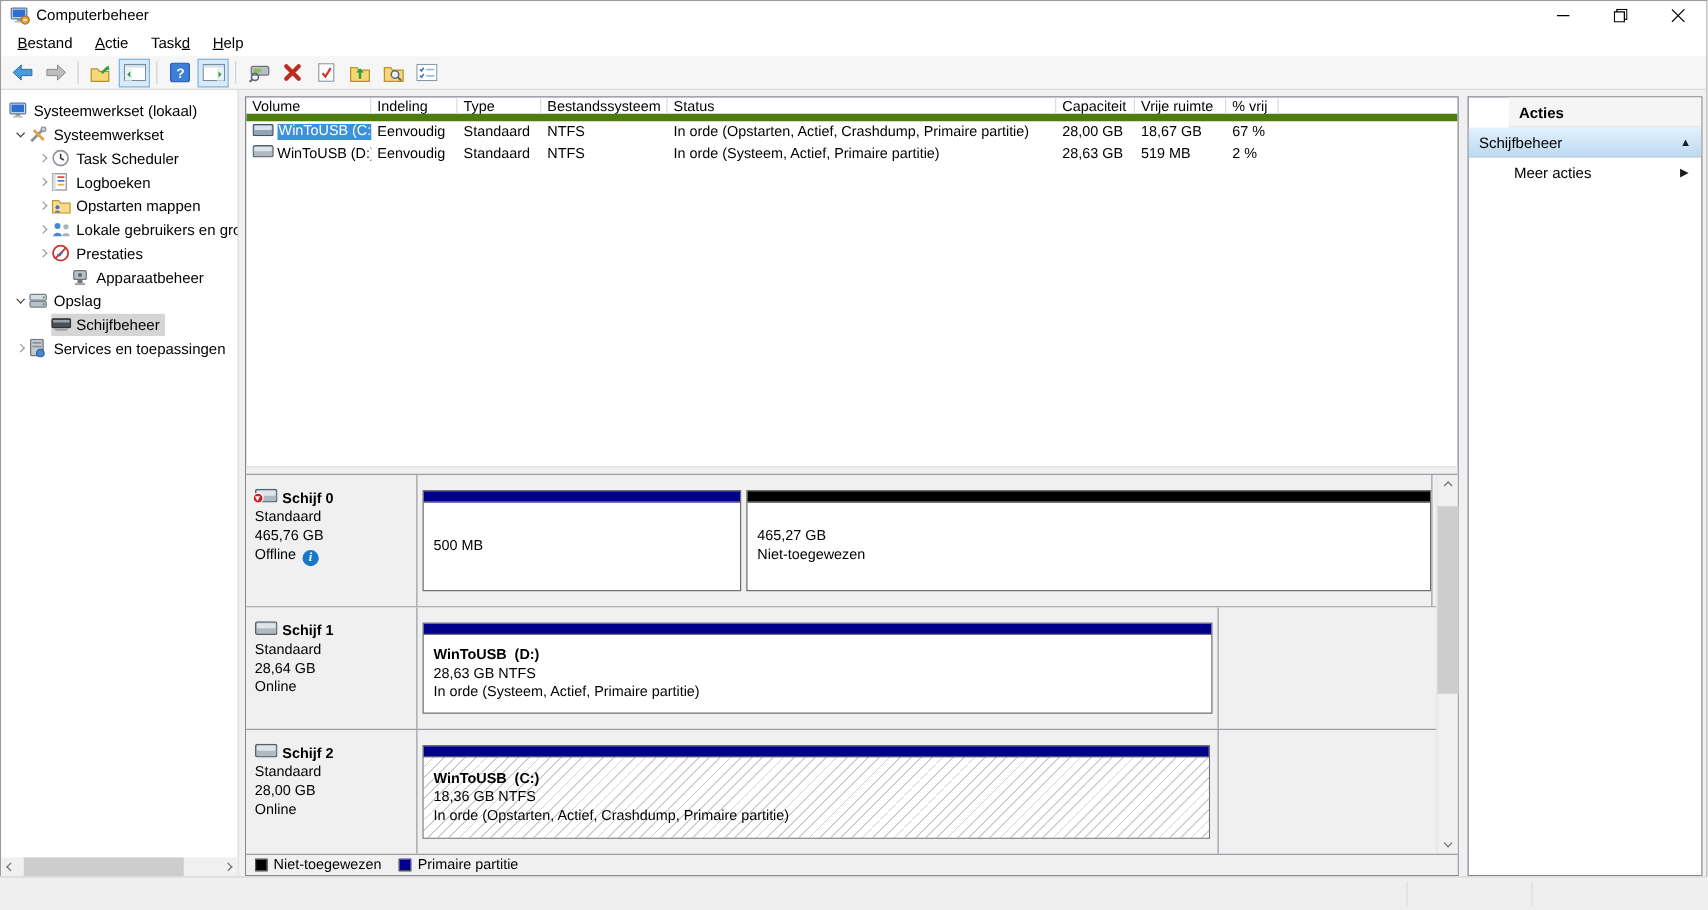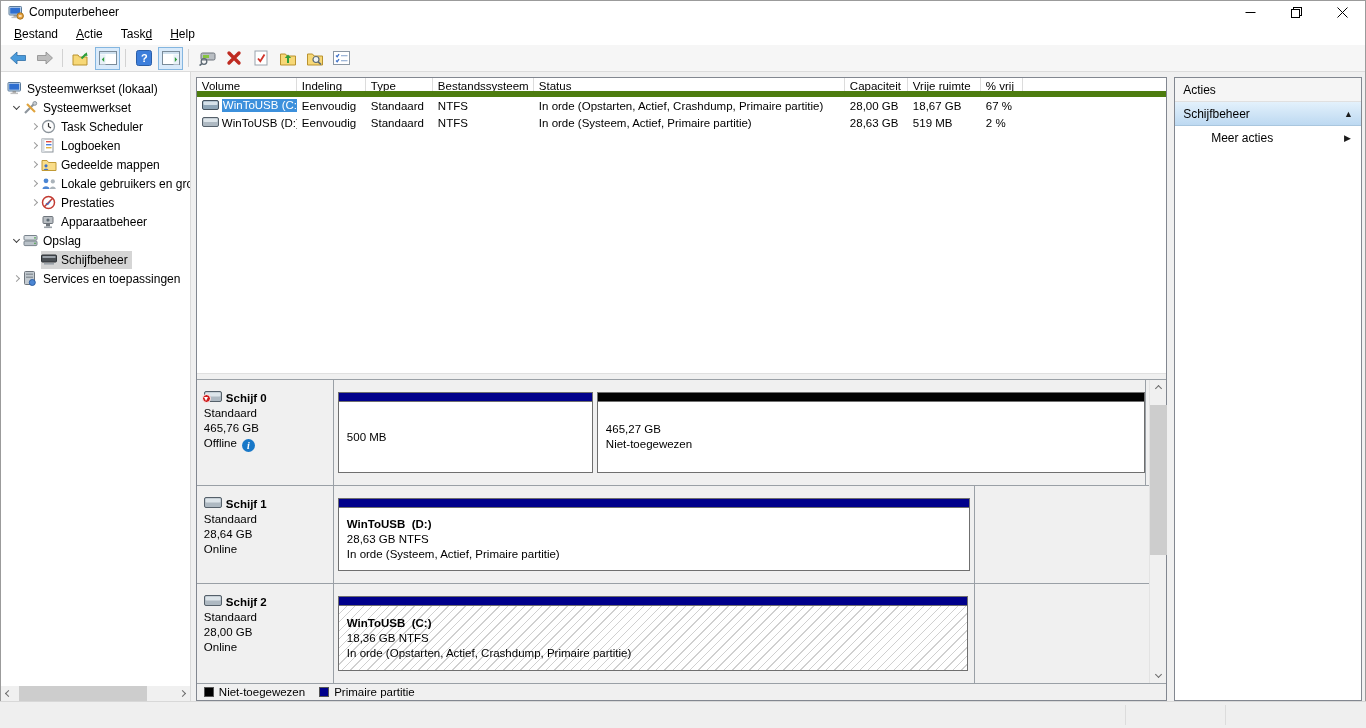--- a/index.html
+++ b/index.html
@@ -90,21 +90,21 @@
 
   
   .legend-row { height:17px; border-top:1px solid #9aa0a6; background:#f0f0f0; display:flex; align-items:center; padding-left:7px; gap:14px; }
   .legend-item { display:flex; align-items:center; gap:5px; font-size:11.5px; }
   .sq { width:10px; height:10px; border:1px solid #555; }
   .sq-black { background:#000; }
   .sq-navy { background:#00008b; }
 
   
   .actions-panel { width:188px; height:624px; margin:5px 3px 0 7px; background:#fff; border:1px solid #828790; }
-  .actions-header { height:24px; padding:5px 0 0 8px; font-weight:normal; background:#f5f5f5; border-bottom:1px solid #e0e0e0; }
+  .actions-header { height:24px; padding:5px 0 0 8px; font-weight:bold; background:#f5f5f5; border-bottom:1px solid #e0e0e0;margin-left:32px; }
   .actions-group { height:24px; display:flex; align-items:center; padding:0 8px; background:linear-gradient(#e3f1fc,#bdd9f1); border-bottom:1px solid #a9c6de; }
   .actions-group .tri { margin-left:auto; font-size:9px; color:#1a1a1a; }
   .actions-item { height:24px; display:flex; align-items:center; padding:0 10px 0 36px; }
   .actions-item .tri { margin-left:auto; font-size:9px; color:#1a1a1a; }
 
   
   .bottom-strip { height:27px; background:#efefef; border-top:1px solid #d8d8d8; position:relative; }
   .strip-div { position:absolute; top:3px; bottom:3px; width:1px; background:#dcdcdc; }
 </style>
 </head>
@@ -310,21 +310,21 @@
             <span class="chev"></span>
           </span>
         <span class="hlwrap">
             <span class="ticon">
           <svg width="16" height="13" viewBox="0 0 16 13">
                 <path d="M1 2.5 H6 L7.5 4.5 H15 V12.5 H1 Z" fill="#f9dd8a" stroke="#c19a35"></path>
                 <circle cx="5" cy="7.8" r="1.6" fill="#3f72c8"></circle>
                 <path d="M2.7 12 C2.7 10.2 7.3 10.2 7.3 12 Z" fill="#3f72c8"></path>
               </svg>
         </span>
-            <span class="tlabel">Gedeelde mappen</span>
+            <span class="tlabel">Opstarten mappen</span>
           </span>
       </div>
 
       <div class="titem" style="padding-left:26px">
         <span class="exp">
             <span class="chev"></span>
           </span>
         <span class="hlwrap">
             <span class="ticon">
           <svg width="16" height="13" viewBox="0 0 16 13">
@@ -347,21 +347,21 @@
           <svg width="15" height="15" viewBox="0 0 15 15">
                 <circle cx="7.5" cy="7.5" r="6" fill="#fff" stroke="#c23b32" stroke-width="1.5"></circle>
                 <path d="M3.3 11.7 L11.7 3.3" stroke="#c23b32" stroke-width="1.5"></path>
                 <path d="M5 8.2 L6.8 9.6 L9.4 6.2" stroke="#3f72c8" stroke-width="1.1" fill="none"></path>
               </svg>
         </span>
             <span class="tlabel">Prestaties</span>
           </span>
       </div>
 
-      <div class="titem" style="padding-left:26px">
+      <div class="titem" style="padding-left:42px">
         <span class="exp"></span>
         <span class="hlwrap">
             <span class="ticon">
           <svg width="14" height="14" viewBox="0 0 14 14">
                 <rect x="2" y="1.5" width="10" height="7" rx="1" fill="#b9bec3" stroke="#6e757c"></rect>
                 <circle cx="7" cy="5" r="1.6" fill="#5d6a74"></circle>
                 <rect x="5" y="8.5" width="4" height="3" fill="#6e757c"></rect>
                 <rect x="3" y="11.5" width="8" height="1.6" fill="#9aa1a8"></rect>
               </svg>
         </span>

